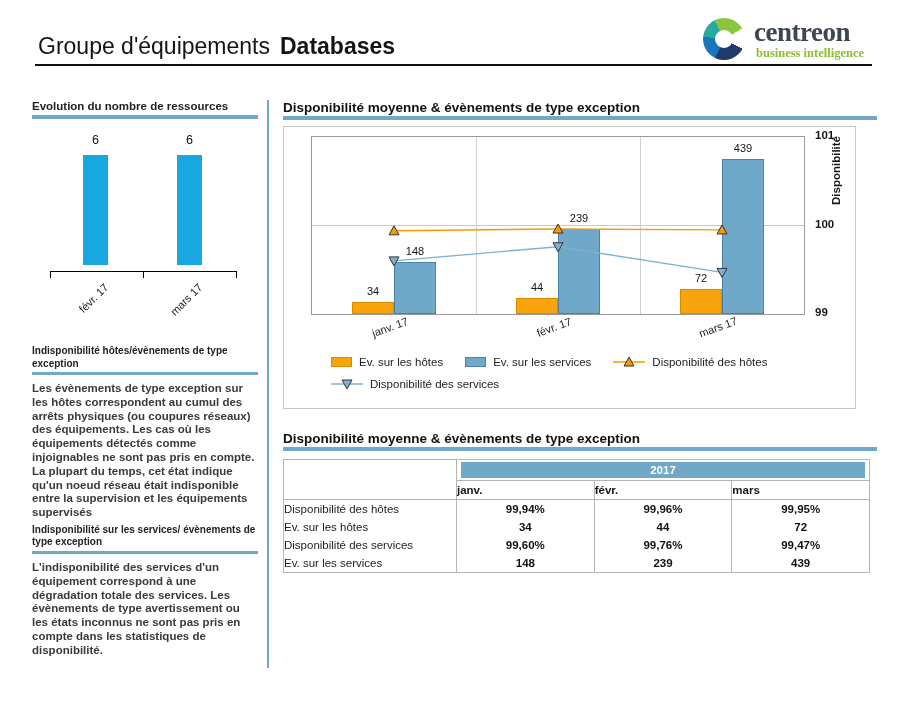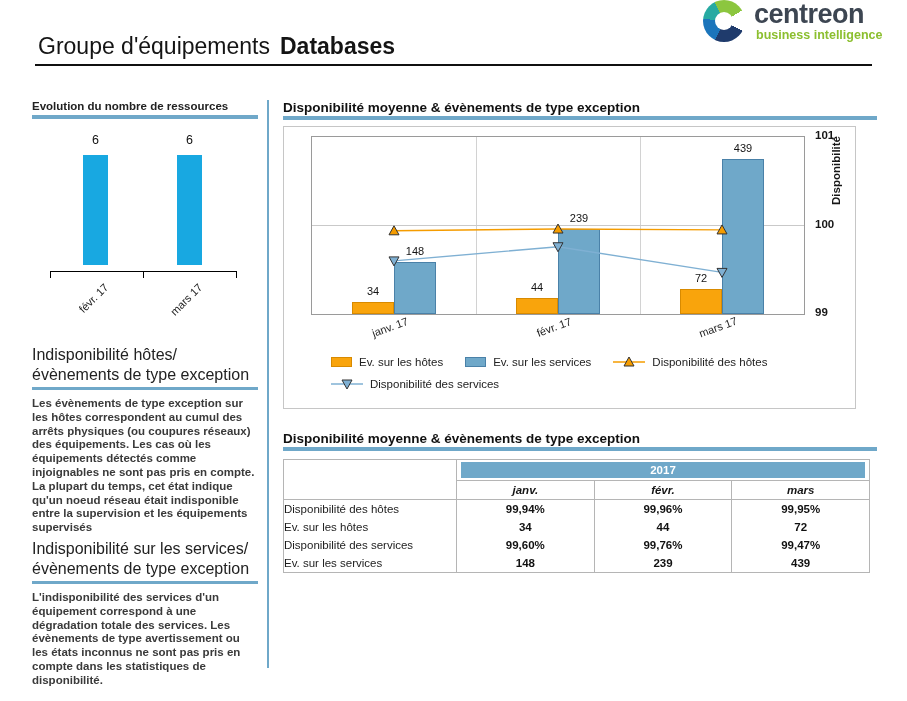--- a/index.html
+++ b/index.html
@@ -3,21 +3,21 @@
 <meta charset="utf-8">
 <style>
   html,body{margin:0;padding:0;background:#fff;}
   .canvas{position:relative;width:907px;height:701px;background:#fff;overflow:hidden;
           font-family:"Liberation Sans", sans-serif;color:#1c1c1c;}
 
   
   .page-title{position:absolute;left:38px;top:33px;font-size:23px;color:#141414;white-space:nowrap;}
   .page-title .emph{font-weight:700;margin-left:10px;}
   .header-rule{position:absolute;left:35px;top:64px;width:837px;height:2px;background:#101010;}
-  .logo{position:absolute;left:703px;top:0;display:flex;align-items:center;gap:9px;}
+  .logo{position:absolute;left:703px;top:18px;display:flex;align-items:center;gap:9px;font-family:Liberation Serif, serif;}
   .logo-c{position:relative;width:42px;height:42px;border-radius:50%;
           background:conic-gradient(from 0deg,#8CC63F 0 60deg,#ffffff 60deg 118deg,#1F3B6C 118deg 205deg,#1B75BB 205deg 276deg,#27AAA2 276deg 334deg,#8CC63F 334deg 360deg);}
   .logo-c::after{content:"";position:absolute;left:12px;top:12px;width:18px;height:18px;background:#fff;border-radius:50%;}
   .logo-text{line-height:1;}
   .logo-brand{font-size:27px;font-weight:700;color:#3D4652;letter-spacing:-0.5px;}
   .logo-tagline{font-size:12.5px;font-weight:700;color:#8CBF2F;margin-top:1px;margin-left:2px;}
 
   
   .divider{position:absolute;left:267px;top:100px;width:2px;height:568px;background:#6FA8C9;}
 
@@ -27,21 +27,21 @@
   .sb-underline{height:4px;background:#6FA8C9;margin-top:3px;}
   .sb-chart{position:relative;height:200px;margin-top:0;}
   .sb-bar{position:absolute;background:#18A8E1;}
   .sb-bar-value{position:absolute;width:30px;text-align:center;font-size:12.5px;color:#111;}
   .sb-cat{position:absolute;width:68px;text-align:right;font-size:11px;color:#222;
           transform:rotate(-45deg);transform-origin:100% 0;}
   .sb-axis{position:absolute;height:1px;background:#000;}
   .sb-tick{position:absolute;width:1px;height:7px;background:#000;}
   .sb-section{margin-top:26px;}
   .sb-section + .sb-section{margin-top:4px;}
-  .sb-section-title{font-size:16px;font-weight:400;color:#222;line-height:1.25;}
+  .sb-section-title{font-size:10px;font-weight:700;color:#222;line-height:1.25;}
   .sb-section-underline{height:3px;background:#6FA8C9;margin-top:2px;}
   .sb-section-body{margin-top:7px;font-size:11.5px;font-weight:700;color:#3a3a3a;line-height:1.2;}
 
   
   .main{position:absolute;left:283px;top:100px;width:594px;}
   .main-title{font-size:13.5px;font-weight:700;color:#111;}
   .main-underline{height:4px;background:#6FA8C9;margin-top:1px;}
 
   .chart-frame{position:relative;margin-top:6px;width:571px;height:281px;border:1px solid #c6c6c6;background:#fff;}
   .plot{position:absolute;left:27px;top:9px;width:492px;height:177px;border:1px solid #9a9a9a;}
@@ -62,21 +62,21 @@
 
   
   .table-block{margin-top:22px;}
   table.data{margin-top:8px;border-collapse:collapse;table-layout:fixed;width:587px;font-size:11.5px;}
   table.data{border:1px solid #b5b5b5;}
   table.data th, table.data td{border:1px solid #b5b5b5;padding:0;}
   table.data tbody td{border-top:none;border-bottom:none;}
   th.corner{width:172px;}
   .yearbar{background:#6FA8C9;color:#fff;font-weight:700;font-size:11.5px;text-align:center;
            height:16px;line-height:16px;margin:2px 4px;}
-  tr.months th{height:18px;font-weight:700;text-align:center;color:#161616;font-style:italic;}
+  tr.months th{height:18px;font-weight:700;text-align:left;color:#161616;}
   td.lbl{height:18px;text-align:left;padding-left:6px;font-weight:400;color:#1c1c1c;}
   td.val{height:18px;text-align:center;font-weight:700;color:#111;}
 </style>
 </head>
 <body>
 
 <div class="canvas">
 
   <div class="page-title">
     <span>Groupe d'équipements</span><span class="emph">Databases</span>

